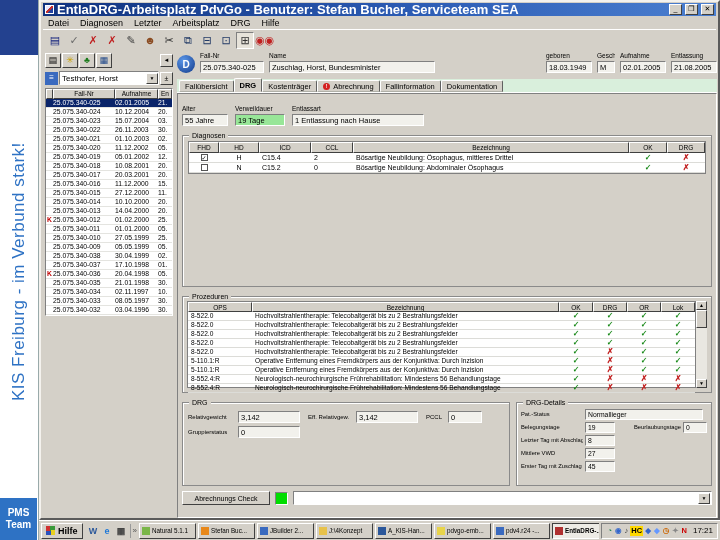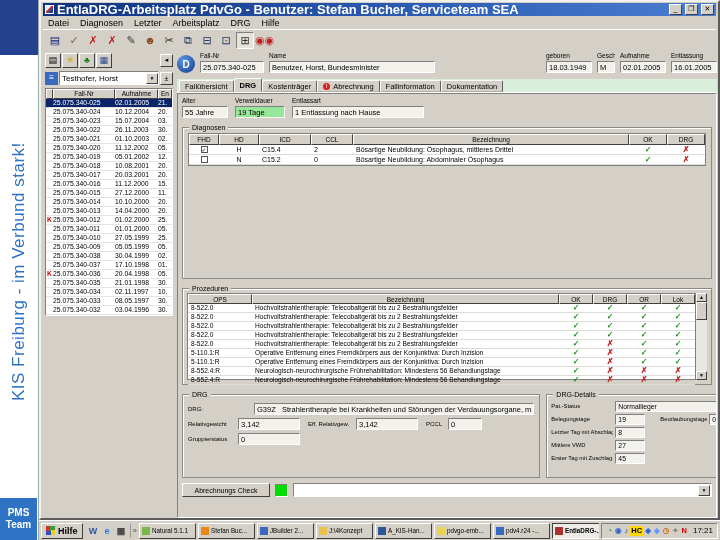--- a/index.html
+++ b/index.html
@@ -69,21 +69,21 @@
   .pat-strip{height:27px;display:flex;gap:5px;align-items:flex-start;}
   .pat-circle{width:18px;height:18px;border-radius:50%;background:radial-gradient(circle at 35% 30%,#5a96e8,#123a8a);
     color:#fff;font-size:10px;font-weight:bold;display:flex;align-items:center;justify-content:center;margin-top:3px;flex:none;}
   .fgroup{display:flex;flex-direction:column;gap:1px;}
   .tabstrip{height:14px;background:#d9efdc;display:flex;align-items:flex-end;padding-left:2px;border-bottom:1px solid #fff;}
   .tab{font-size:7.5px;height:12px;padding:0 5px;background:#d4d0c8;display:flex;align-items:center;gap:3px;
     border:1px solid;border-color:#fff #606060 #b0b0a8 #fff;border-radius:2px 2px 0 0;white-space:nowrap;}
   .tab.active{height:14px;border-bottom-color:#d4d0c8;background:#d4d0c8;font-weight:bold;}
   .alert-dot{width:7px;height:7px;border-radius:50%;background:#d42020;color:#fff;font-size:5px;line-height:7px;text-align:center;font-weight:bold;}
   .content{position:absolute;left:0;right:0;top:41px;bottom:0;background:#d4d0c8;
-    border:1px solid;border-color:#808080 #fff #fff #808080;padding:0 4px;overflow:hidden;}
+    border:1px solid;border-color:#808080 #fff #fff #808080;padding:8px 4px;overflow:hidden;}
   .rowA{display:flex;gap:7px;margin-top:3px;}
   .rowB{display:flex;gap:7px;margin-top:2px;align-items:flex-end;height:20px;}
   .green{background:#98e698;}
   .chk-group{display:flex;align-items:center;gap:3px;font-size:6.5px;height:12px;margin-bottom:1px;}
   .rb-btns{margin-left:auto;display:flex;gap:6px;}
   
   .dtable{background:#fff;border:1px solid #808080;}
   .dhead,.drow{display:flex;}
   .dhead{height:11px;}
   .hc{background:#d4d0c8;border:1px solid;border-color:#fff #404040 #404040 #fff;font-size:6.5px;line-height:9px;text-align:center;overflow:hidden;}
@@ -375,37 +375,37 @@
   <div id="main-panel">
 
     <div class="pat-strip">
       <span class="pat-circle">D</span>
       <div class="fgroup" style="width:64px;">
         <span class="flabel">Fall-Nr</span>
         <span class="fld">25.075.340-025</span>
       </div>
       <div class="fgroup" style="width:166px;">
         <span class="flabel">Name</span>
-        <span class="fld">Benutzer, Horst, Bundesminister</span>
+        <span class="fld">Zuschlag, Horst, Bundesminister</span>
       </div>
       <div class="fgroup" style="width:46px;margin-left:auto;">
         <span class="flabel">geboren</span>
         <span class="fld">18.03.1949</span>
       </div>
       <div class="fgroup" style="width:18px;">
         <span class="flabel">Geschl</span>
         <span class="fld">M</span>
       </div>
       <div class="fgroup" style="width:46px;">
         <span class="flabel">Aufnahme</span>
         <span class="fld">02.01.2005</span>
       </div>
       <div class="fgroup" style="width:46px;">
         <span class="flabel">Entlassung</span>
-        <span class="fld">16.01.2005</span>
+        <span class="fld">21.08.2005</span>
       </div>
     </div>
 
     <div class="tabstrip">
 
         <span class="tab">
 
           <span>Fallübersicht</span>
         </span>
 
@@ -676,24 +676,20 @@
             <span class="strack"></span>
             <span class="sbtn">▼</span>
           </div>
         </div>
       </div>
 
       <div class="bottom-row">
         <div class="groupbox drg-box">
           <span class="gb-title">DRG</span>
           <div class="drg-row">
-            <span class="dlabel" style="width:62px;">DRG:</span>
-            <span class="fld" style="flex:1;">G39Z   Strahlentherapie bei Krankheiten und Störungen der Verdauungsorgane, m</span>
-          </div>
-          <div class="drg-row">
             <span class="dlabel" style="width:46px;">Relativgewicht</span>
             <span class="fld" style="width:62px;">3,142</span>
             <span class="dlabel" style="width:48px;padding-left:4px;">Eff. Relativgew.</span>
             <span class="fld" style="width:62px;">3,142</span>
             <span class="dlabel" style="width:22px;padding-left:4px;">PCCL</span>
             <span class="fld" style="width:34px;">0</span>
           </div>
           <div class="drg-row">
             <span class="dlabel" style="width:46px;">Gruppierstatus</span>
             <span class="fld" style="width:62px;">0</span>

